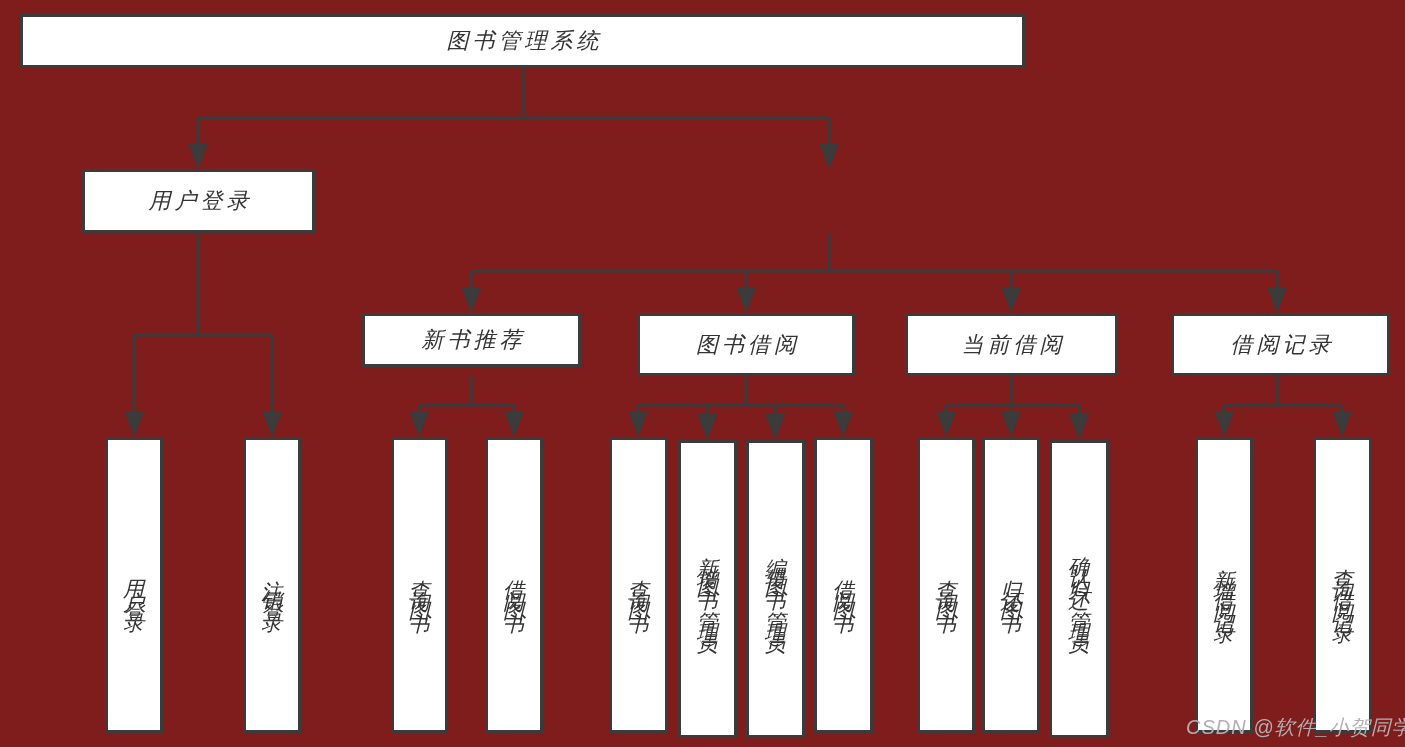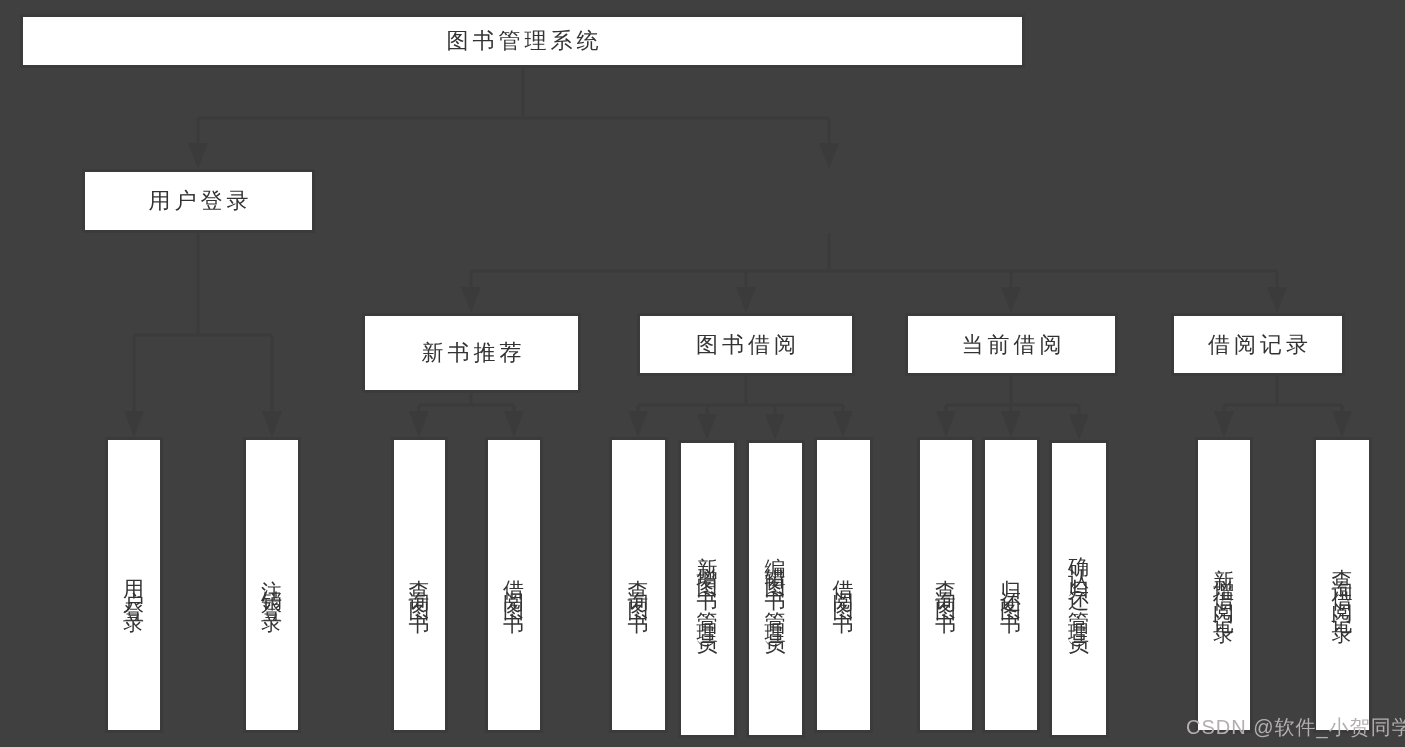--- a/index.html
+++ b/index.html
@@ -1,22 +1,23 @@
 <!DOCTYPE html>
 <html><head>
 <meta charset="utf-8">
 <style>
   html,body { margin:0; padding:0; background:#ffffff; }
   .stage {
     position:relative;
     width:1405px; height:747px;
-    background:#404040;
+    background:#7f1d1d;
     font-family:"Liberation Sans", sans-serif;
     color:#333333;
     overflow:hidden;
+    font-style:italic;
   }
   .connectors { position:absolute; left:0; top:0; z-index:1; }
   .connectors path { stroke:#3b3b3b; stroke-width:3; fill:none; }
   .connectors polygon { fill:#3b3b3b; stroke:none; }
   .box {
     position:absolute;
     box-sizing:border-box;
     border:3px solid #3b3b3b;
     background:#ffffff;
     display:flex;
@@ -91,30 +92,30 @@
   </svg>
 
   <div class="box hbox" style="left:20px; top:14px; width:1005px; height:54px;">
     <span>图书管理系统</span>
   </div>
 
   <div class="box hbox" style="left:82px; top:169px; width:233px; height:64px;">
     <span>用户登录</span>
   </div>
 
-  <div class="box hbox" style="left:362px; top:313px; width:219px; height:80px;">
+  <div class="box hbox" style="left:362px; top:313px; width:219px; height:54px;">
     <span>新书推荐</span>
   </div>
   <div class="box hbox" style="left:905px; top:313px; width:213px; height:63px;">
     <span>当前借阅</span>
   </div>
   <div class="box hbox" style="left:637px; top:313px; width:218px; height:63px;">
     <span>图书借阅</span>
   </div>
-  <div class="box hbox" style="left:1171px; top:313px; width:174px; height:63px;">
+  <div class="box hbox" style="left:1171px; top:313px; width:219px; height:63px;">
     <span>借阅记录</span>
   </div>
 
   <div class="box vbox" style="left:105px; top:437px; width:58px; height:296px;">
     <span>用户登录</span>
   </div>
   <div class="box vbox" style="left:243px; top:437px; width:58px; height:296px;">
     <span>注销登录</span>
   </div>
 

